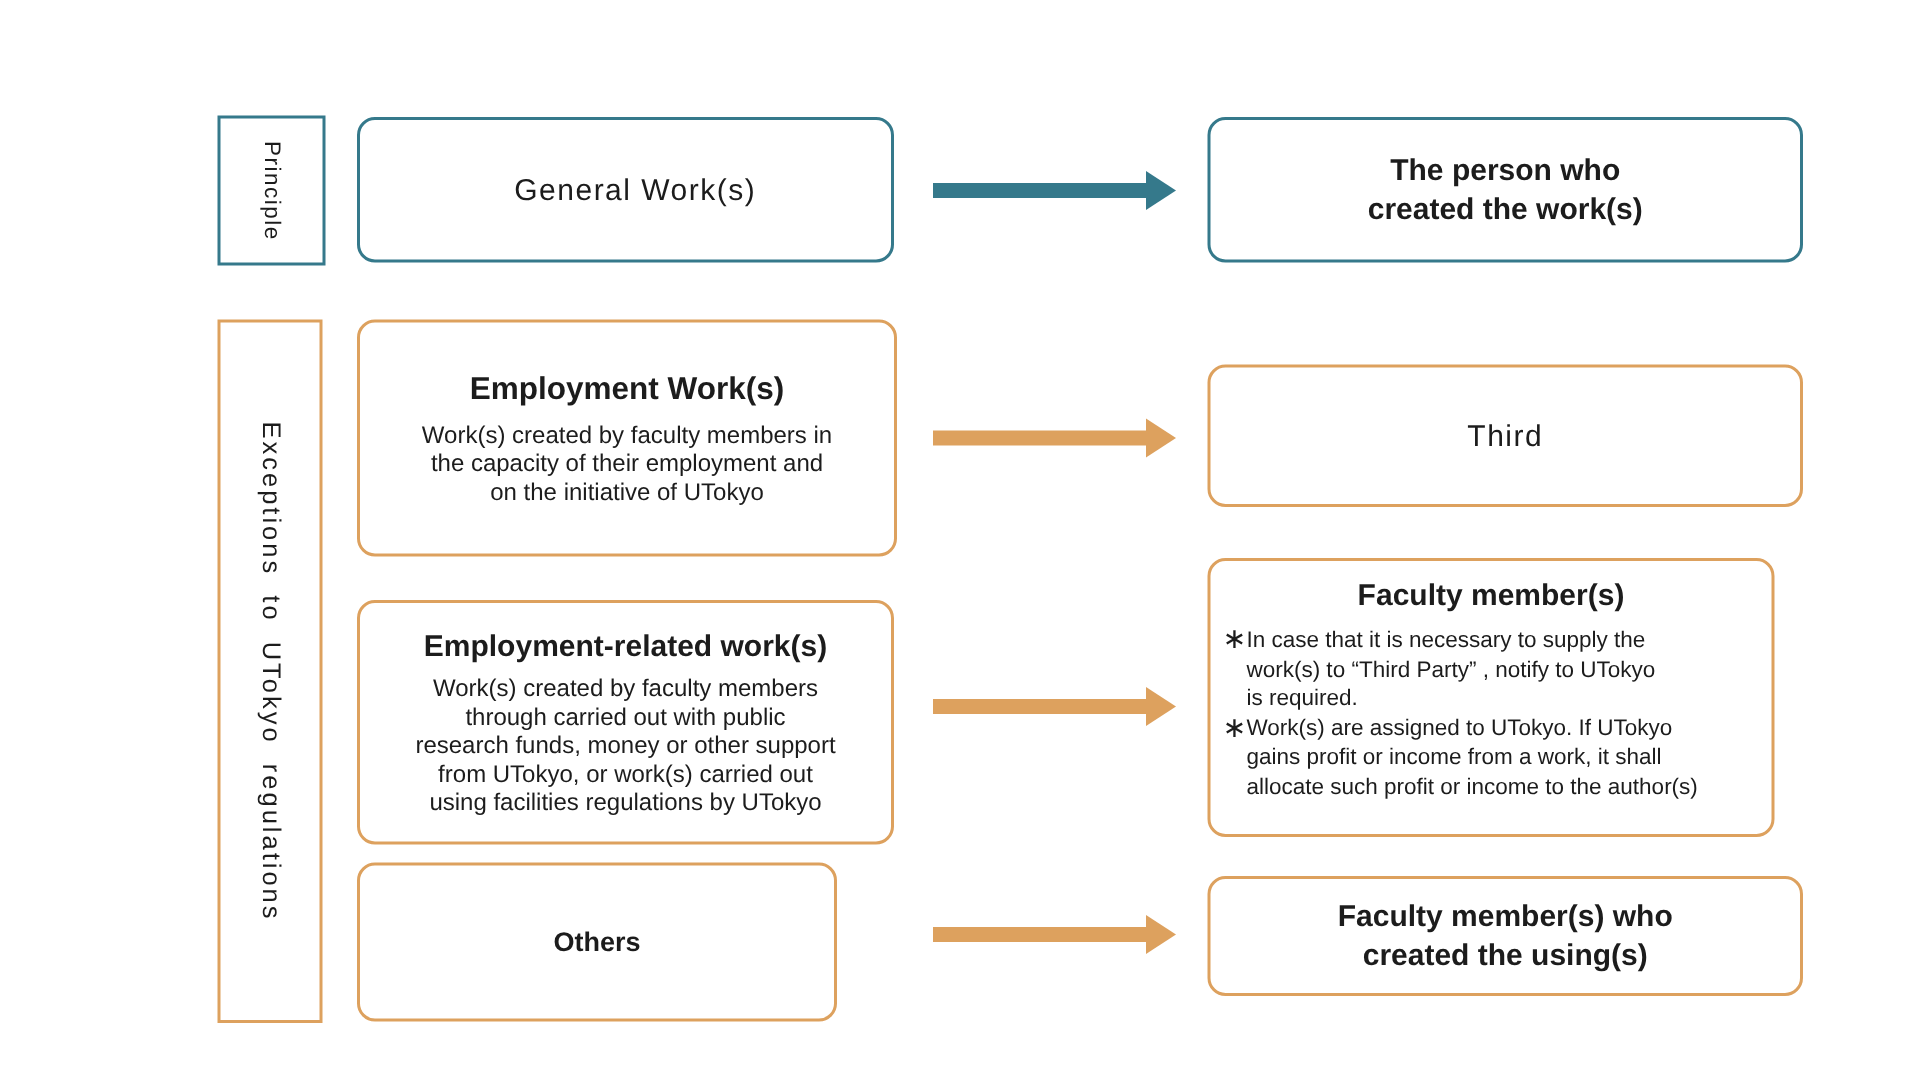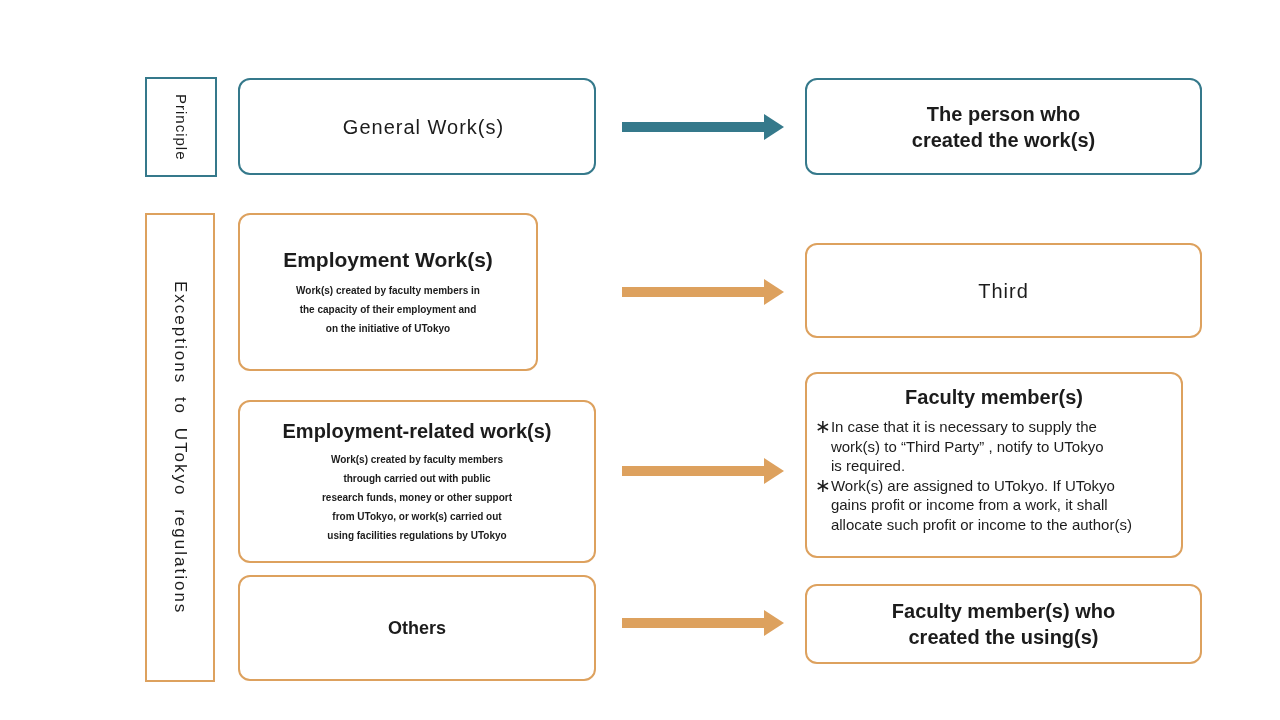--- a/index.html
+++ b/index.html
@@ -69,26 +69,25 @@
     letter-spacing: 1px;
   }
   .title.others {
     font-size: 18px;
   }
   .title.compact {
     font-size: 21px;
     line-height: 25px;
   }
   .desc {
-    font-size: 10px;
+    font-size: 16px;
     line-height: 19px;
     margin-top: 9px;
     white-space: pre-line;
     color: var(--text, #1c1c1c);
-    font-weight: bold;
   }
   
   .node.faculty {
     justify-content: flex-start;
     padding-top: 10px;
   }
   .notes {
     margin-top: 7px;
     width: 100%;
     padding: 0 8px;
@@ -158,21 +157,21 @@
   <div class="arrow teal" style="left:622px; top:114px;">
     <span class="shaft"></span>
     <span class="head"></span>
   </div>
 
   <div class="node teal" style="left:805px; top:78px; width:397px; height:97px;">
     <div class="title">The person who
 created the work(s)</div>
   </div>
 
-  <div class="node orange" style="left:238px; top:213px; width:300px; height:158px;">
+  <div class="node orange" style="left:238px; top:213px; width:360px; height:158px;">
     <div class="title compact">Employment Work(s)</div>
     <div class="desc">Work(s) created by faculty members in
 the capacity of their employment and
 on the initiative of UTokyo</div>
   </div>
 
   <div class="arrow orange" style="left:622px; top:279px;">
     <span class="shaft"></span>
     <span class="head"></span>
   </div>
@@ -206,21 +205,21 @@
       </div>
       <div class="note">
         <span class="marker">∗</span>
         <span class="note-text">Work(s) are assigned to UTokyo. If UTokyo
 gains profit or income from a work, it shall
 allocate such profit or income to the author(s)</span>
       </div>
     </div>
   </div>
 
-  <div class="node orange" style="left:238px; top:575px; width:358px; height:106px;">
+  <div class="node orange" style="left:238px; top:575px; width:320px; height:106px;">
     <div class="title others">Others</div>
   </div>
 
   <div class="arrow orange" style="left:622px; top:610px;">
     <span class="shaft"></span>
     <span class="head"></span>
   </div>
 
   <div class="node orange" style="left:805px; top:584px; width:397px; height:80px;">
     <div class="title">Faculty member(s) who

